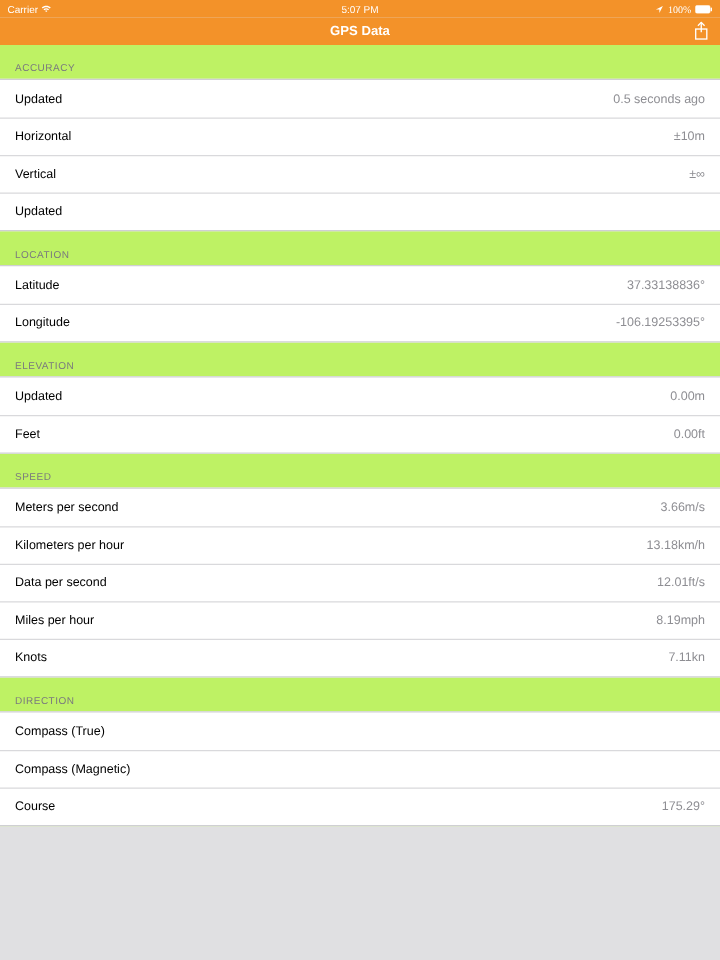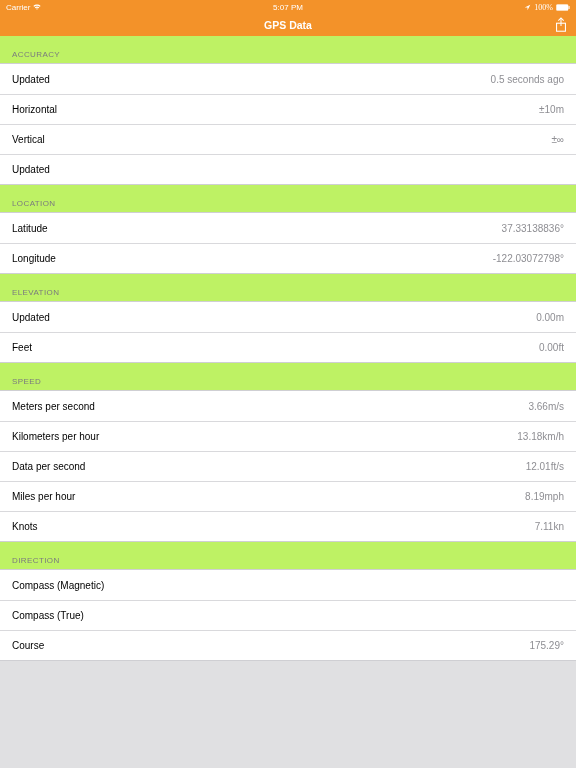--- a/index.html
+++ b/index.html
@@ -131,21 +131,21 @@
   </div>
 
   <div class="section-header">LOCATION</div>
   <div class="section-body">
     <div class="row">
       <span class="label">Latitude</span>
       <span class="value">37.33138836°</span>
     </div>
     <div class="row">
       <span class="label">Longitude</span>
-      <span class="value">-122.03072798°</span>
+      <span class="value">-106.19253395°</span>
     </div>
   </div>
 
   <div class="section-header">ELEVATION</div>
   <div class="section-body">
     <div class="row">
       <span class="label">Updated</span>
       <span class="value">0.00m</span>
     </div>
     <div class="row">
@@ -174,28 +174,28 @@
     </div>
     <div class="row">
       <span class="label">Knots</span>
       <span class="value">7.11kn</span>
     </div>
   </div>
 
   <div class="section-header">DIRECTION</div>
   <div class="section-body">
     <div class="row">
+      <span class="label">Compass (True)</span>
+      <span class="value"></span>
+    </div>
+    <div class="row">
       <span class="label">Compass (Magnetic)</span>
       <span class="value"></span>
     </div>
     <div class="row">
-      <span class="label">Compass (True)</span>
-      <span class="value"></span>
-    </div>
-    <div class="row">
       <span class="label">Course</span>
       <span class="value">175.29°</span>
     </div>
   </div>
 
 </div>
 
 </div>
 
 </body></html>

